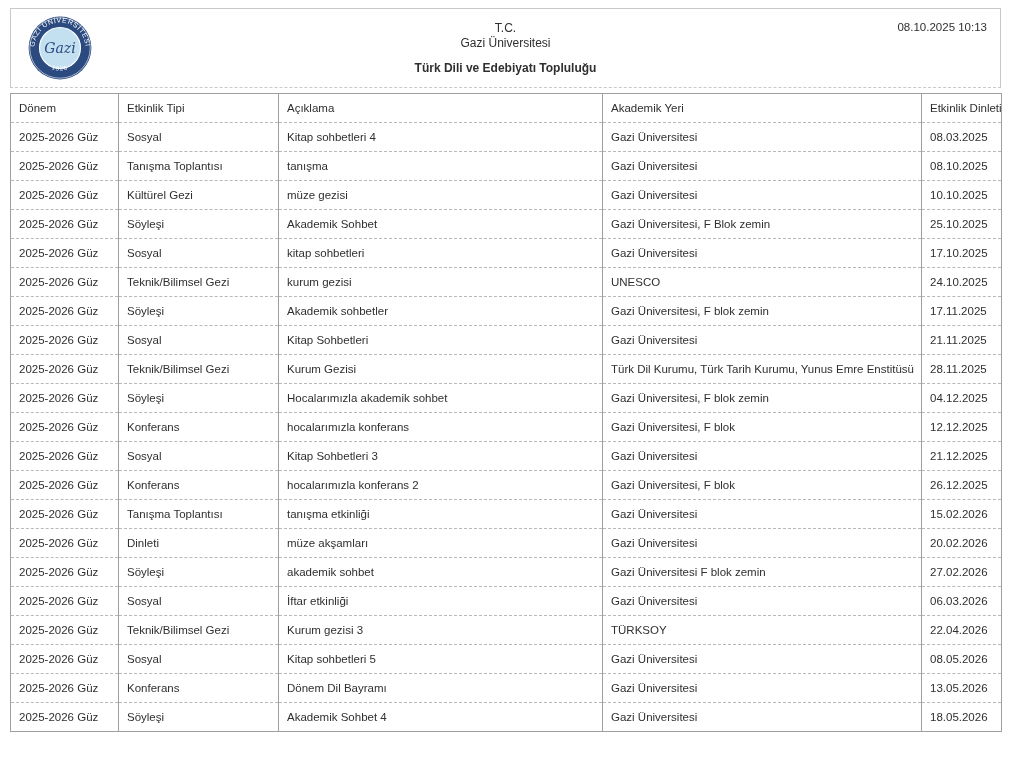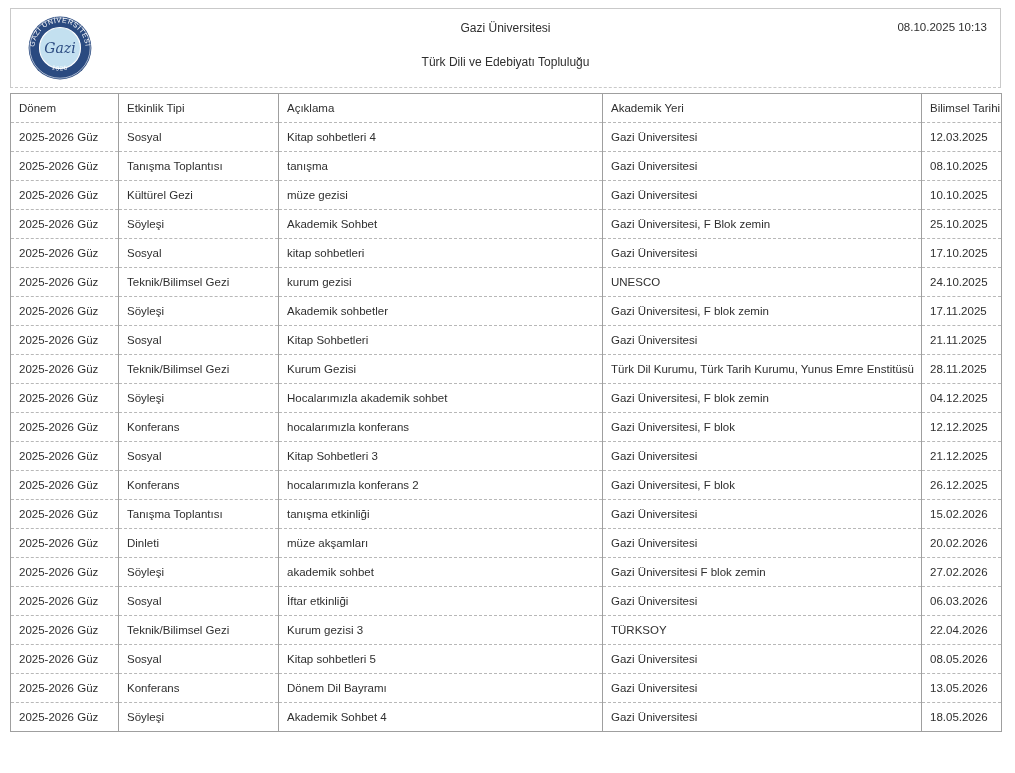--- a/index.html
+++ b/index.html
@@ -27,21 +27,21 @@
     left: 17px; top: 7px;
     width: 64px; height: 64px;
   }
   .header-center {
     position: absolute;
     left: 0; right: 0; top: 12px;
     text-align: center;
     font-size: 12px;
     line-height: 15px;
   }
-  .community-line { margin-top: 19px; }
+  .community-line { margin-top: 10px; font-weight: bold; }
   .timestamp {
     position: absolute;
     top: 12px; right: 13px;
     font-size: 11.5px;
     text-align: center;
   }
 
   
   table.events {
     position: absolute;
@@ -94,20 +94,21 @@
           <textPath href="#arcTop" startOffset="50%" text-anchor="middle">GAZİ ÜNİVERSİTESİ</textPath>
         </text>
         <text font-size="6" fill="#ffffff" letter-spacing="1" font-family="Liberation Sans, sans-serif">
           <textPath href="#arcBottom" startOffset="50%" text-anchor="middle">1926</textPath>
         </text>
         <text x="32" y="36.5" text-anchor="middle" font-size="14" font-style="italic" font-family="DejaVu Serif, serif" fill="#2a4a80">Gazi</text>
       </svg>
     </div>
 
     <div class="header-center">
+      <div>T.C.</div>
       <div>Gazi Üniversitesi</div>
       <div class="community-line">Türk Dili ve Edebiyatı Topluluğu</div>
     </div>
 
     <div class="timestamp">08.10.2025 10:13</div>
   </div>
 
   <table class="events">
     <colgroup>
       <col class="c0">
@@ -115,30 +116,30 @@
         <col class="c2">
         <col class="c3">
         <col class="c4">
     </colgroup>
     <thead>
       <tr id="header-row">
           <th>Dönem</th>
           <th>Etkinlik Tipi</th>
           <th>Açıklama</th>
           <th>Akademik Yeri</th>
-          <th>Bilimsel Tarihi</th>
+          <th>Etkinlik Dinleti</th>
         </tr>
     </thead>
     <tbody id="table-body">
         <tr>
           <td>2025-2026 Güz</td>
           <td>Sosyal</td>
           <td>Kitap sohbetleri 4</td>
           <td>Gazi Üniversitesi</td>
-          <td>12.03.2025</td>
+          <td>08.03.2025</td>
         </tr>
         <tr>
           <td>2025-2026 Güz</td>
           <td>Tanışma Toplantısı</td>
           <td>tanışma</td>
           <td>Gazi Üniversitesi</td>
           <td>08.10.2025</td>
         </tr>
         <tr>
           <td>2025-2026 Güz</td>

